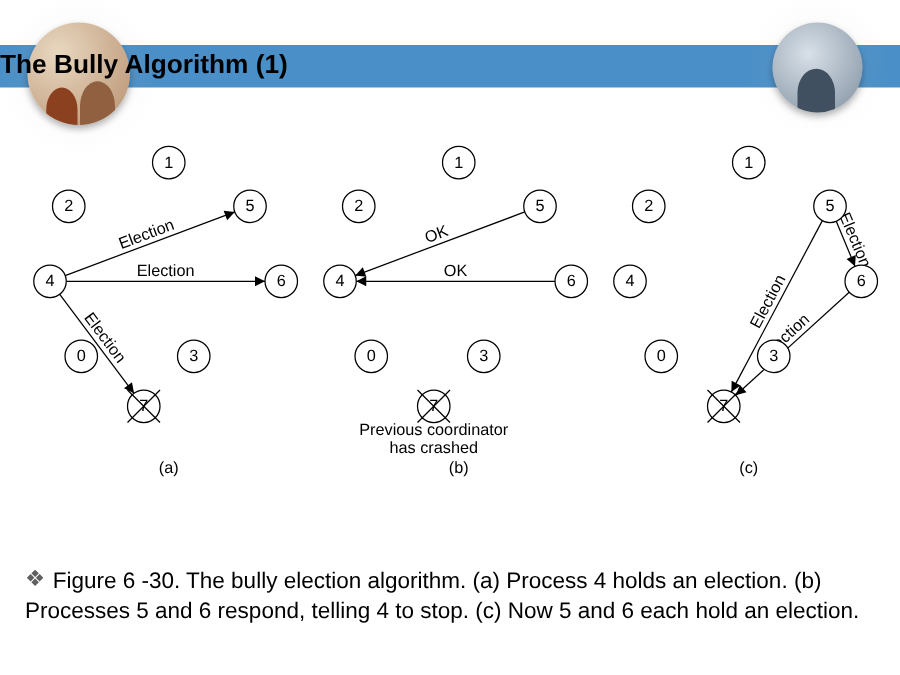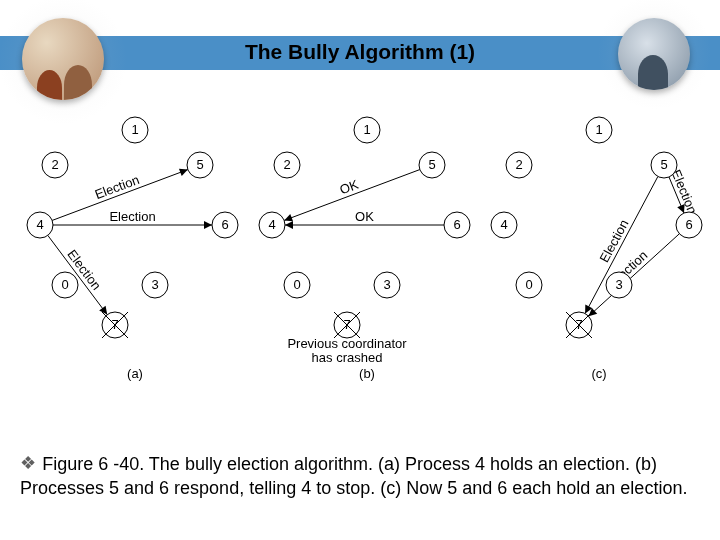--- a/index.html
+++ b/index.html
@@ -1,18 +1,18 @@
 <!DOCTYPE html>
 <html><head>
 <meta charset="utf-8">
 <style>
 *{margin:0;padding:0;box-sizing:border-box}
 body{width:720px;height:540px;background:#fff;font-family:Arial,Helvetica,sans-serif;position:relative;overflow:hidden}
 .title-bar{width:100%;height:34px;background:#4a8fc7;position:absolute;top:36px;left:0}
-.page-title{position:absolute;top:40px;left:0;width:100%;text-align:center;font-size:21px;font-weight:bold;color:#000;z-index:3}
+.page-title{position:absolute;top:40px;left:0;width:100%;text-align:left;font-size:21px;font-weight:bold;color:#000;z-index:3}
 .photo-circle{position:absolute;border-radius:50%;background:#ccc;box-shadow:0 3px 6px rgba(0,0,0,.3);z-index:2}
 .photo-left{width:82px;height:82px;top:18px;left:22px;background:radial-gradient(circle at 30% 30%,#e8d8c0,#b89070);overflow:hidden}
 .photo-left::after{content:"";position:absolute;bottom:-5px;left:15px;width:25px;height:35px;background:#8b4020;border-radius:50% 50% 0 0}
 .photo-left::before{content:"";position:absolute;bottom:-5px;right:12px;width:28px;height:40px;background:#906040;border-radius:50% 50% 0 0}
 .photo-right{width:72px;height:72px;top:18px;right:30px;background:radial-gradient(circle at 40% 35%,#d8e0e8,#8090a0);overflow:hidden}
 .photo-right::after{content:"";position:absolute;bottom:-3px;left:20px;width:30px;height:38px;background:#405060;border-radius:50% 50% 0 0}
 .glow{position:absolute;border-radius:50%;background:radial-gradient(circle,rgba(200,200,200,.15),transparent 70%)}
 .glow-l{width:130px;height:130px;top:-5px;left:-2px;z-index:1}
 .glow-r{width:115px;height:115px;top:-5px;right:8px;z-index:1}
 .figure-area{position:absolute;top:110px;left:10px;width:700px;height:280px}
@@ -119,14 +119,14 @@
         <line x1="82" y1="202" x2="108" y2="228" stroke="#000"></line>
         <line x1="82" y1="228" x2="108" y2="202" stroke="#000"></line>
         <text x="115" y="268" text-anchor="middle" font-size="13">(c)</text>
       </g>
       <text x="337" y="238" text-anchor="middle" font-size="12">Previous coordinator</text>
       <text x="337" y="252" text-anchor="middle" font-size="12">has crashed</text>
     </svg>
 </div>
 
 <div class="caption-area">
-<span class="bullet">❖</span><span>Figure 6 -40. The bully election algorithm. (a) Process 4 holds an election. (b) Processes 5 and 6 respond, telling 4 to stop. (c) Now 5 and 6 each hold an election.</span>
+<span class="bullet">❖</span><span>Figure 6 -30. The bully election algorithm. (a) Process 4 holds an election. (b) Processes 5 and 6 respond, telling 4 to stop. (c) Now 5 and 6 each hold an election.</span>
 </div>
 
 </body></html>

